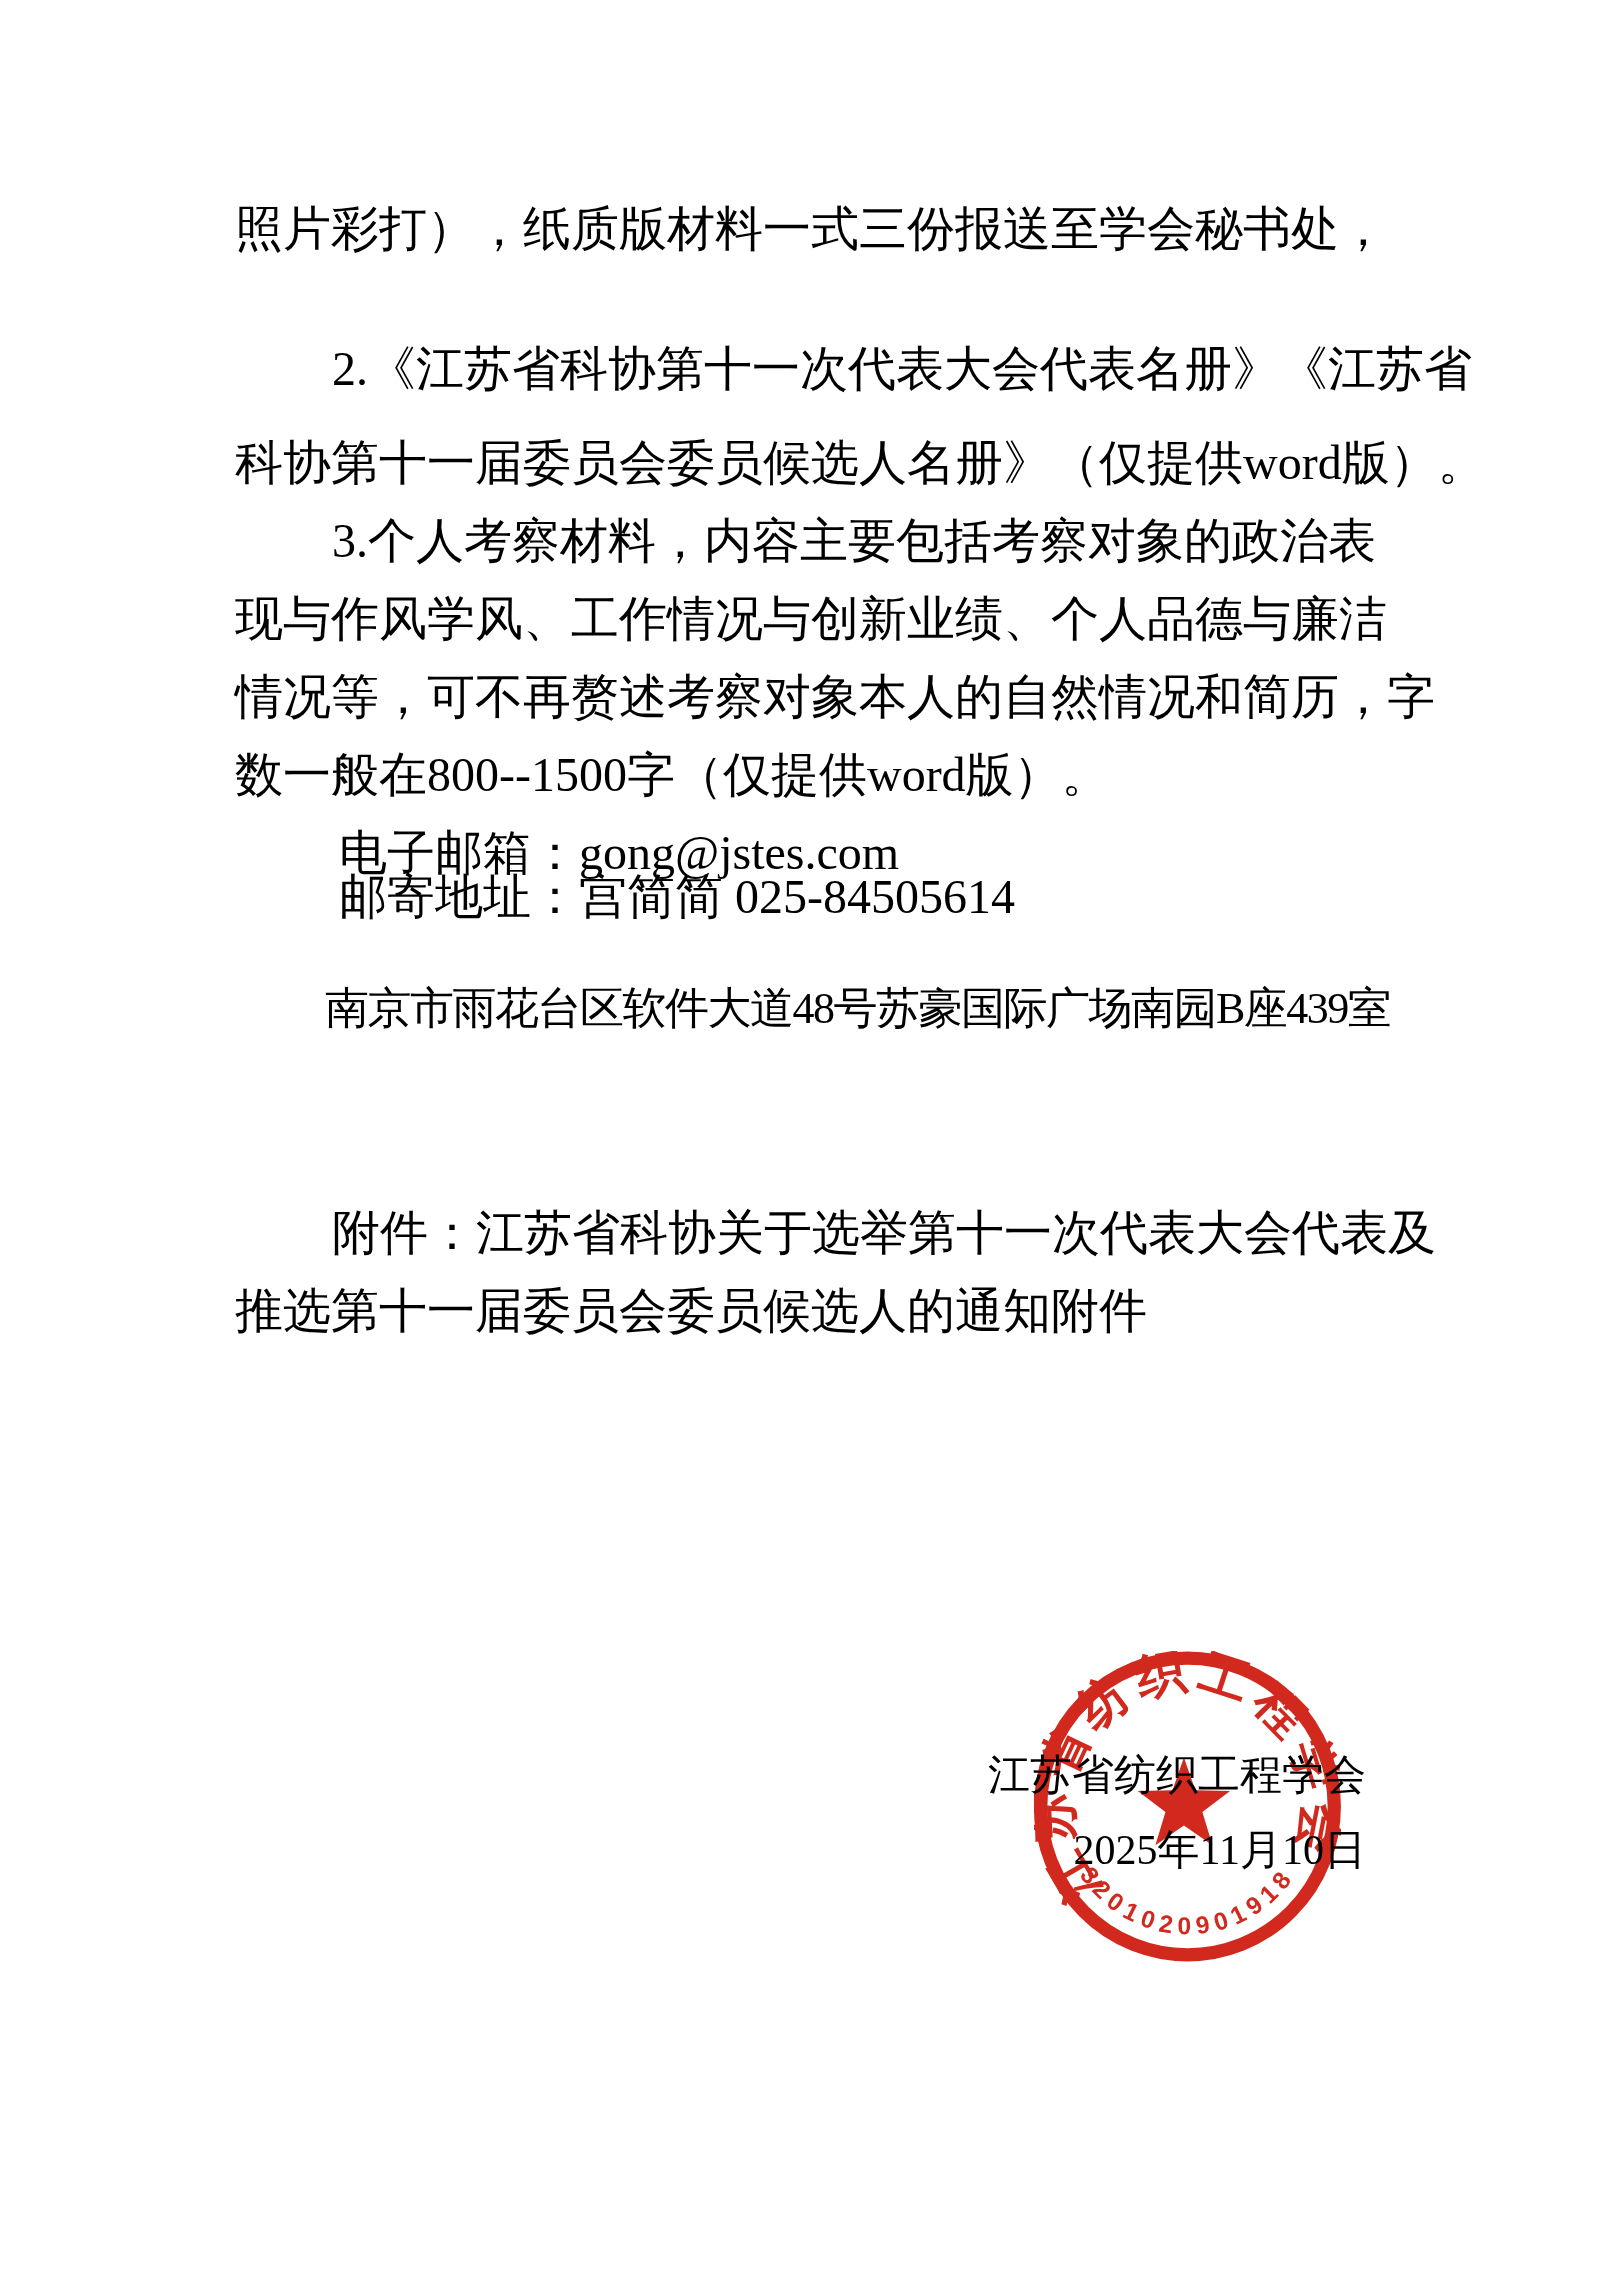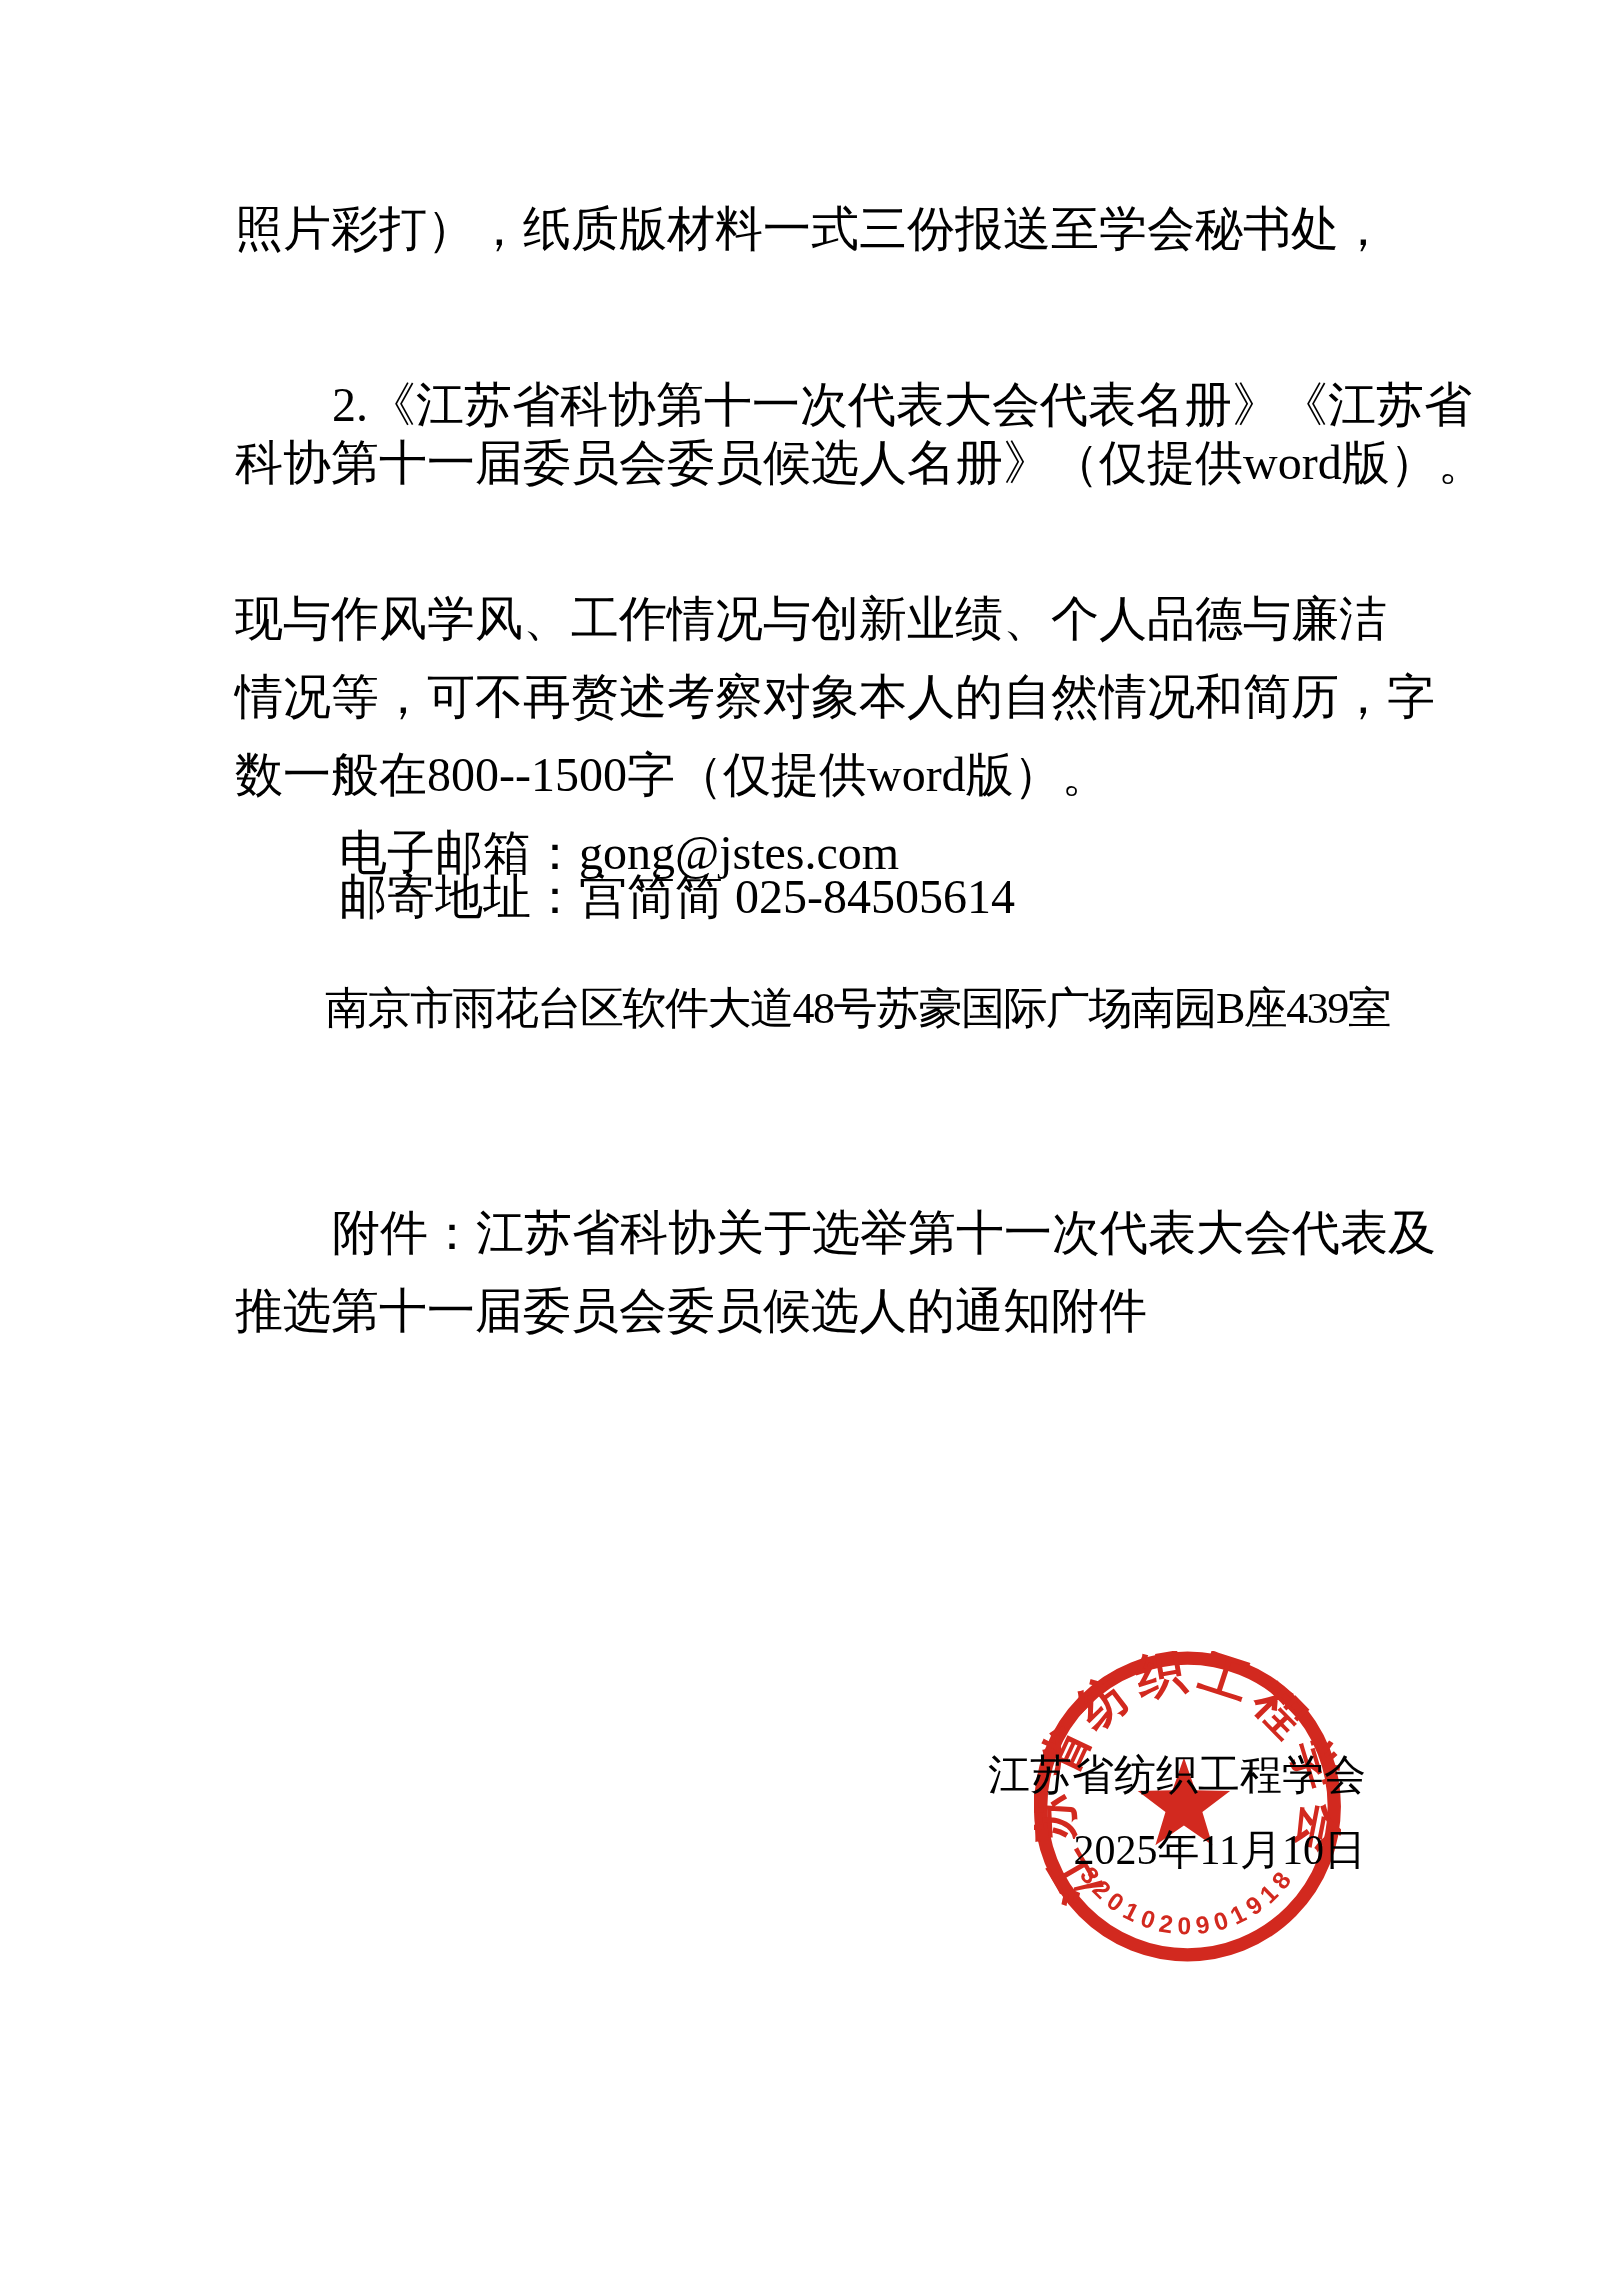--- a/index.html
+++ b/index.html
@@ -57,22 +57,23 @@
     font-weight: bold;
     letter-spacing: 12px;
   }
 </style>
 </head>
 <body>
 
 <div class="page">
 
   <div class="line ind0" style="top:204px">照片彩打），纸质版材料一式三份报送至学会秘书处，</div>
-  <div class="line ind2" style="top:380px">2.《江苏省科协第十一次代表大会代表名册》《江苏省</div>
+  <div class="line ind2" style="top:344px">2.《江苏省科协第十一次代表大会代表名册》《江苏省</div>
   <div class="line ind0" style="top:438px">科协第十一届委员会委员候选人名册》（仅提供word版）。</div>
+  <div class="line ind2" style="top:516px">3.个人考察材料，内容主要包括考察对象的政治表</div>
   <div class="line ind0" style="top:594px">现与作风学风、工作情况与创新业绩、个人品德与廉洁</div>
   <div class="line ind0" style="top:672px">情况等，可不再赘述考察对象本人的自然情况和简历，字</div>
   <div class="line ind0" style="top:750px">数一般在800--1500字（仅提供word版）。</div>
   <div class="line ind-mail" style="top:828px">电子邮箱：gong@jstes.com</div>
   <div class="line ind-mail" style="top:872px">邮寄地址：宫简简 025-84505614</div>
   <div class="line condensed" style="top:986px">南京市雨花台区软件大道48号苏豪国际广场南园B座439室</div>
   <div class="line ind2" style="top:1208px">附件：江苏省科协关于选举第十一次代表大会代表及</div>
   <div class="line ind0" style="top:1286px">推选第十一届委员会委员候选人的通知附件</div>
 
   <div class="sig" style="top:1753px">江苏省纺织工程学会</div>

